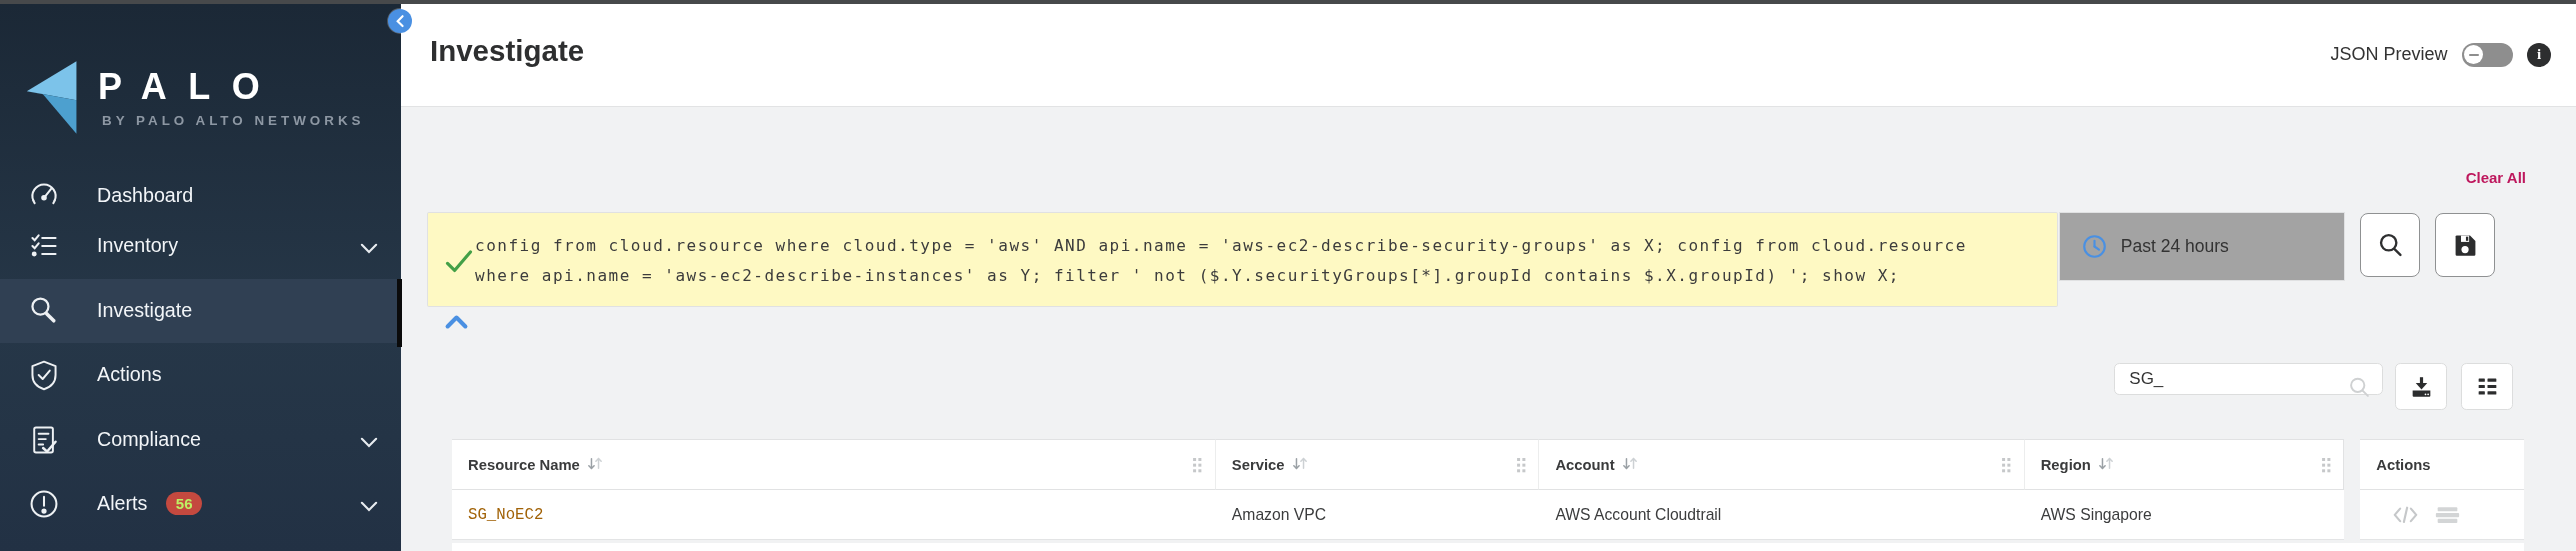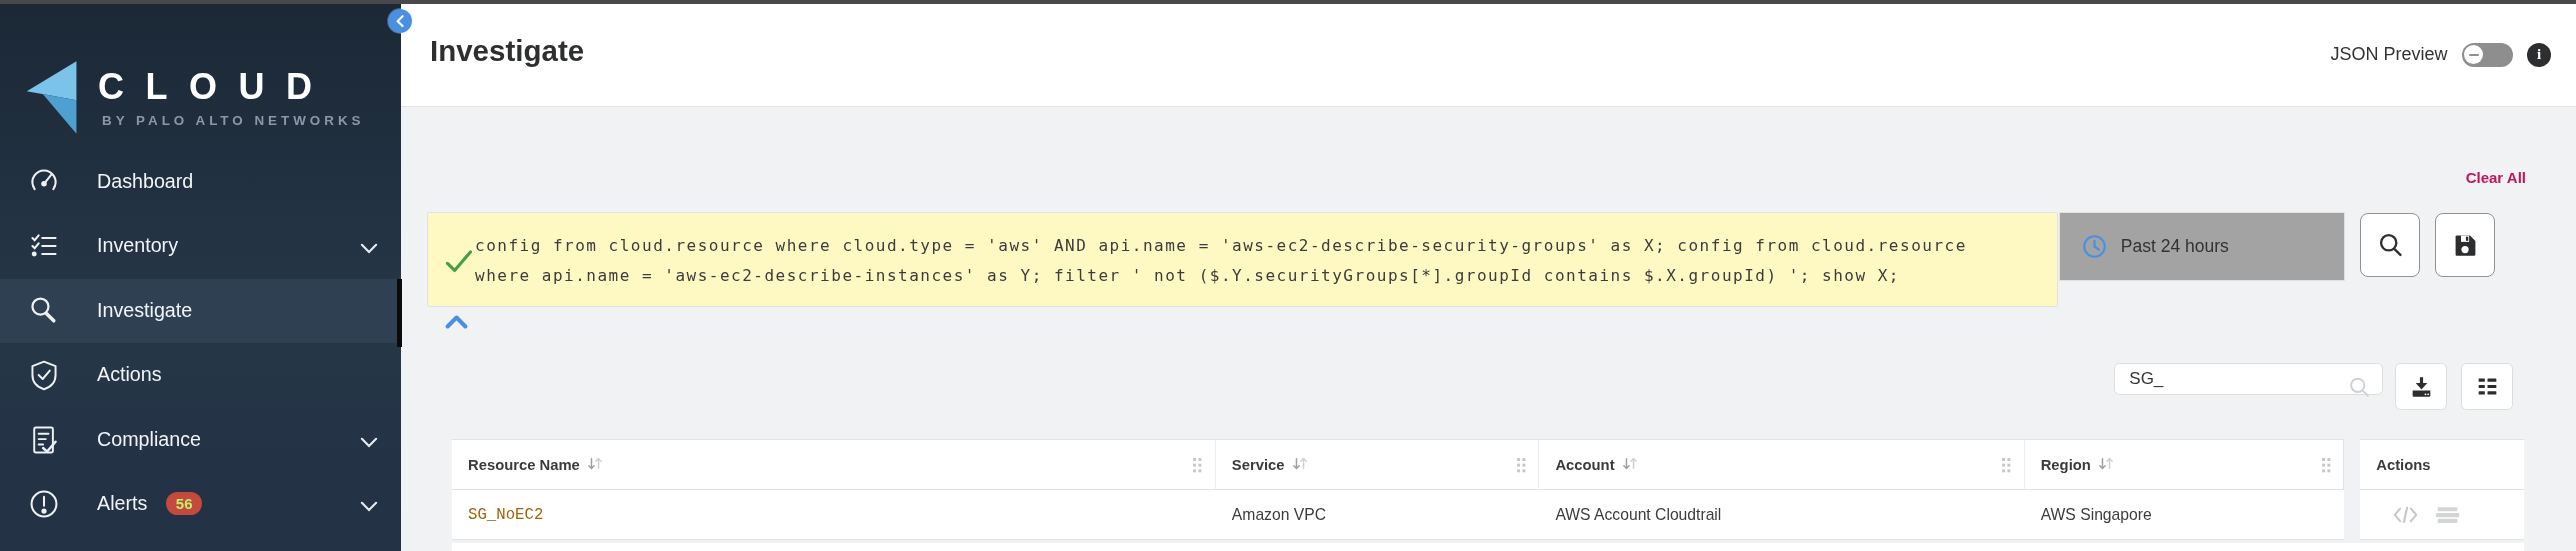--- a/index.html
+++ b/index.html
@@ -136,25 +136,25 @@
 <div class="app">
   <div class="topstrip"></div>
 
   <div class="sidebar">
     <div class="logo">
       <svg class="logo-mark" width="55" height="77" viewBox="0 0 62 86">
         <polygon points="58,2 58,46 2,36" fill="#7cc3ea"></polygon>
         <polygon points="58,46 58,84 20,39" fill="#4da0cf"></polygon>
         <polygon points="2,36 58,46 20,39" fill="#2f6f96"></polygon>
       </svg>
-      <div class="logo-brand">CLOUD</div>
+      <div class="logo-brand">PALO</div>
       <div class="logo-tagline">BY PALO ALTO NETWORKS</div>
     </div>
 
-    <div class="nav-item" style="top:146px;padding-left:48px;">
+    <div class="nav-item" style="top:160px;padding-left:48px;">
       <span class="nav-icon">
         <svg width="32" height="32" viewBox="0 0 36 36" fill="none" stroke="#eef1f4" stroke-width="2.3" stroke-linecap="round">
           <path d="M30 23 a13 13 0 1 0 -24 0"></path>
           <path d="M6 23 a13 13 0 0 0 1.5 3"></path>
             <path d="M30 23 a13 13 0 0 1 -1.5 3"></path>
           <line x1="18" y1="20" x2="26" y2="10"></line>
             <circle cx="18" cy="20" r="2" fill="#eef1f4"></circle>
         </svg>
       </span>
       <span class="nav-label">Dashboard</span>

